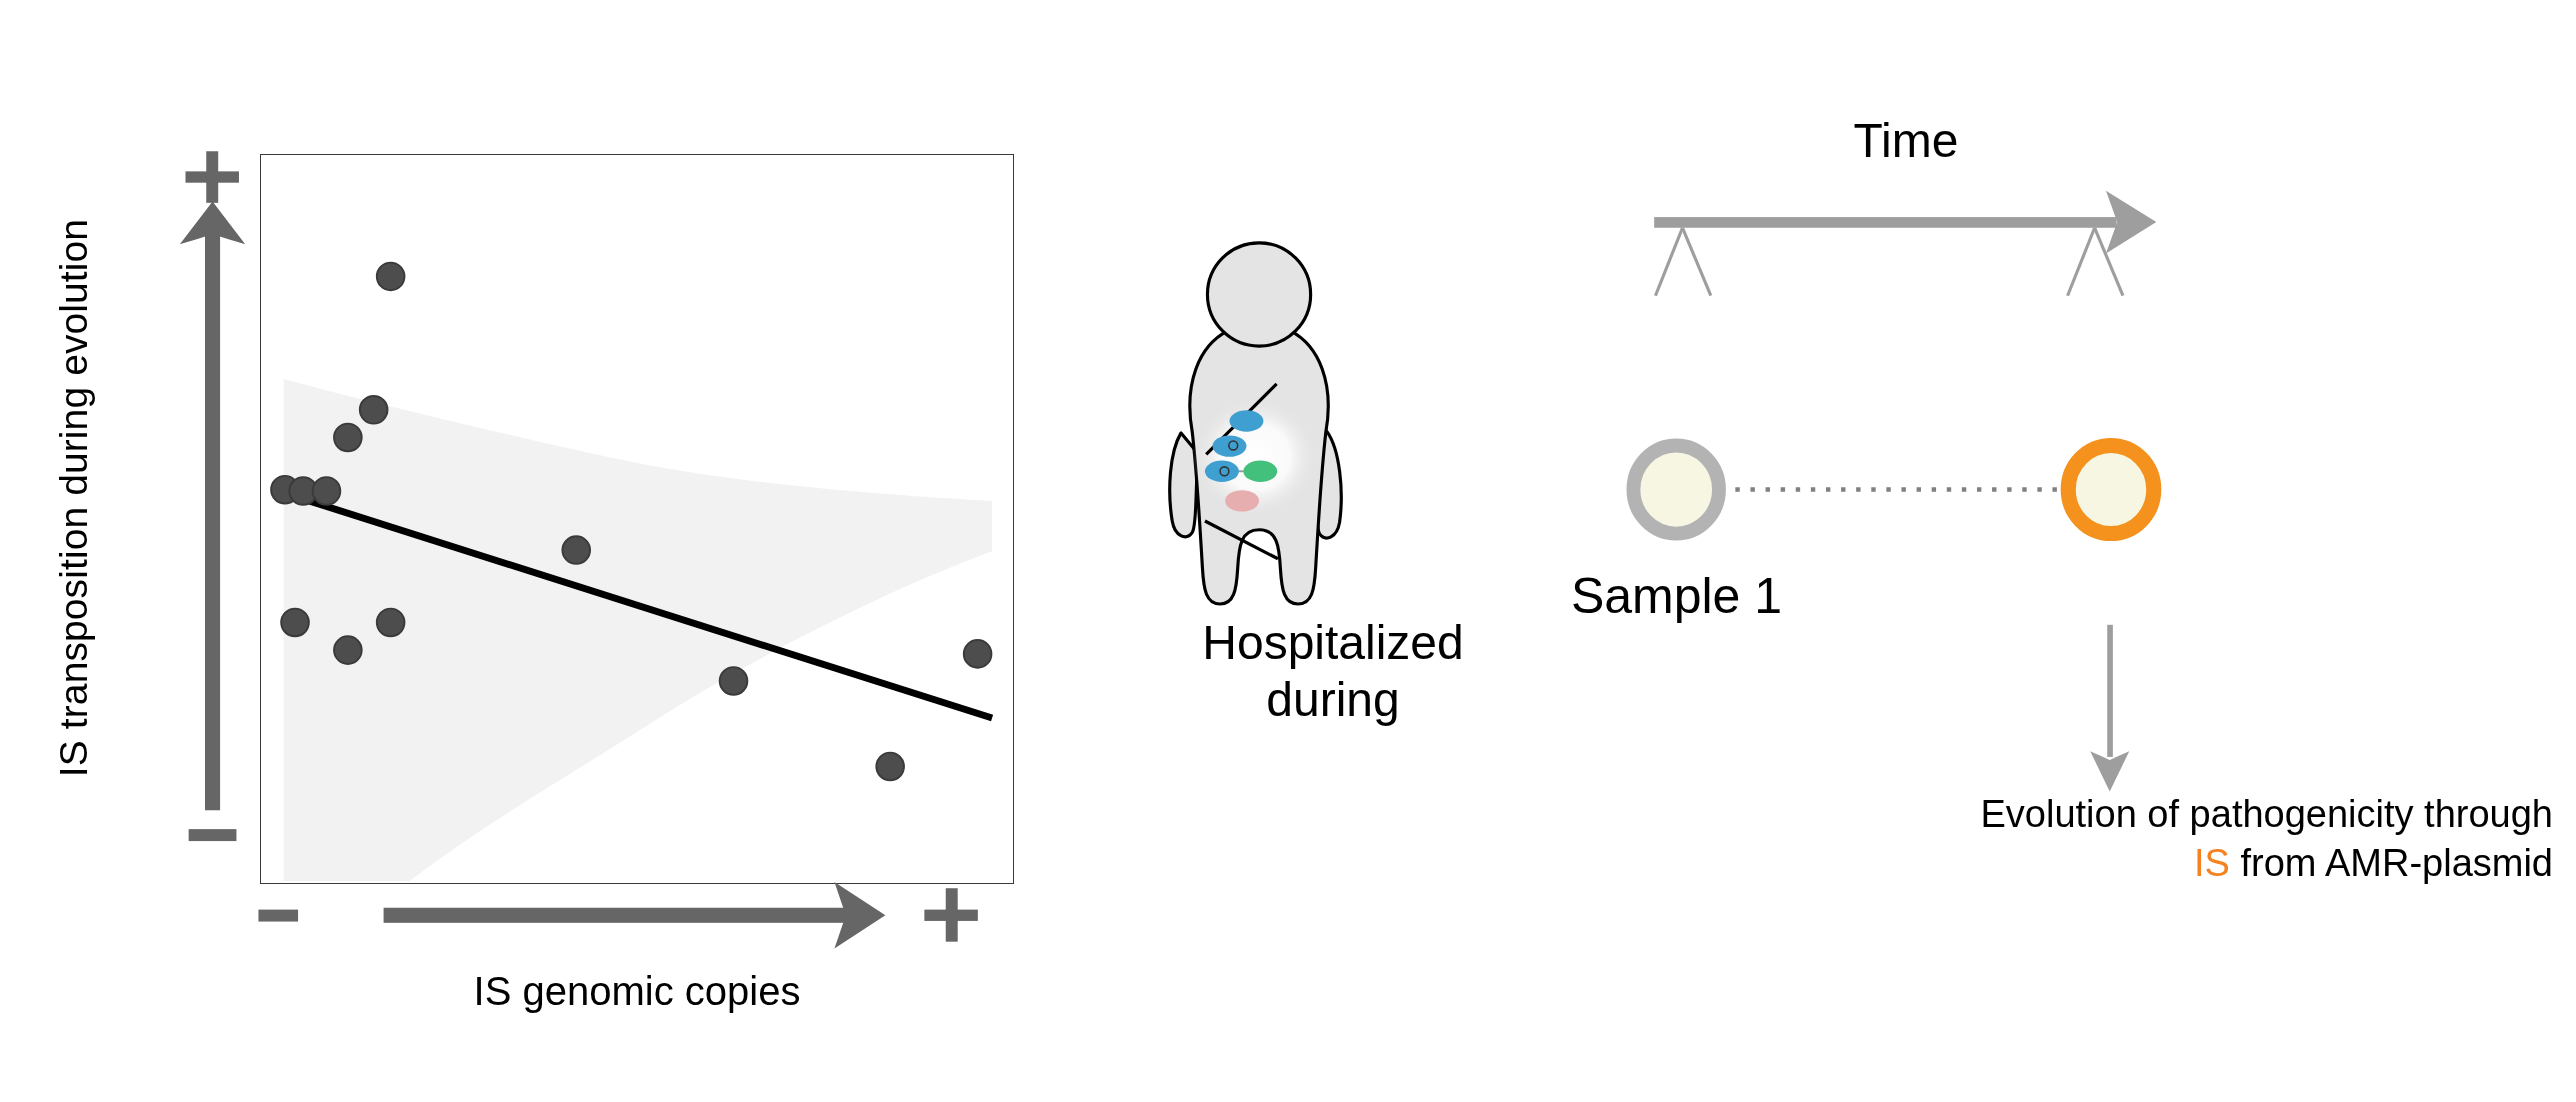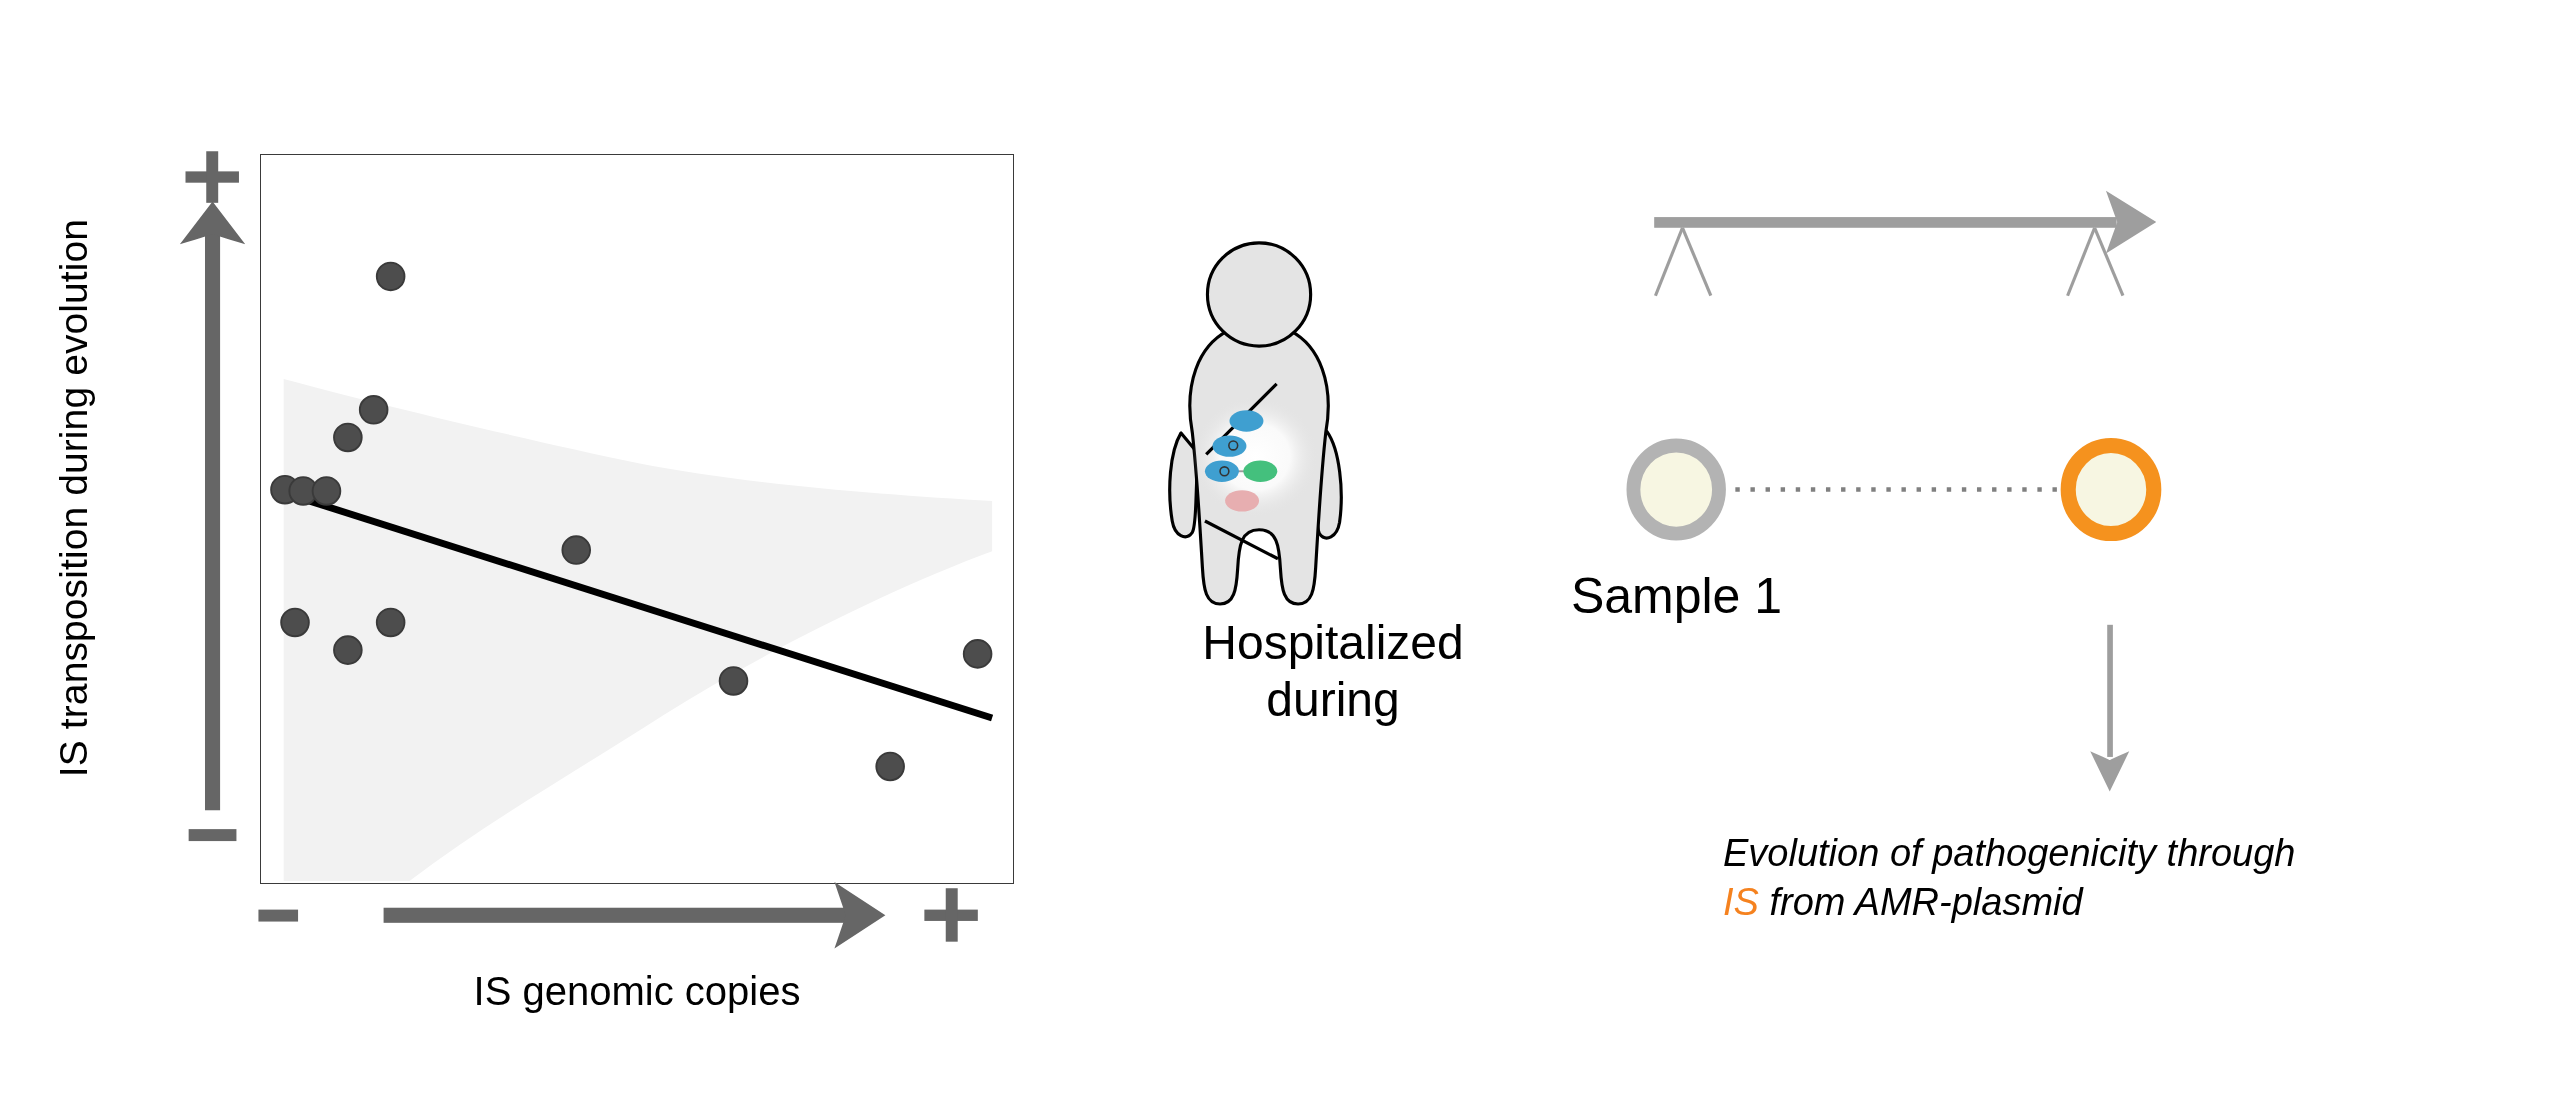--- a/index.html
+++ b/index.html
@@ -93,27 +93,26 @@
     text-align: center;
     width: 315px;
     color: #000;
   }
   #sample1-label { left: 450px; top: 567px; }
   #sample2-label { left: 884px; top: 567px; }
 
   #outcome-caption {
     position: absolute;
     left: 654px;
-    top: 829px;
+    top: 790px;
     width: 830px;
-    text-align: left;
+    text-align: right;
     font-size: 38px;
     line-height: 1.28;
     color: #000;
-    font-style: italic;
   }
   #outcome-is {
     color: #F5821F;
   }
 </style>
 </head>
 <body>
 
 <div id="left-panel">
 
@@ -178,20 +177,21 @@
       <rect x="1470" y="1446" width="85" height="18" fill="#666666"></rect>
       <rect x="1504" y="1412" width="19" height="85" fill="#666666"></rect>
     </g>
   </svg>
 
   <div id="x-axis-title">IS genomic copies</div>
 </div>
 
 <div id="right-panel">
 
+  <div id="time-label">Time</div>
 
   <svg class="axis-svg" width="1507" height="1103" viewBox="0 0 2395 1753">
     <rect x="930" y="345" width="735" height="17" fill="#9e9e9e"></rect>
     <path d="M1728,353 L1648,403 Q1666,353 1666,353 Q1666,353 1648,303 Z" fill="#9e9e9e"></path>
 
     <g stroke="#9e9e9e" stroke-width="5" fill="none">
       <line x1="975" y1="362" x2="932" y2="470"></line>
       <line x1="975" y1="362" x2="1020" y2="470"></line>
     </g>
 

